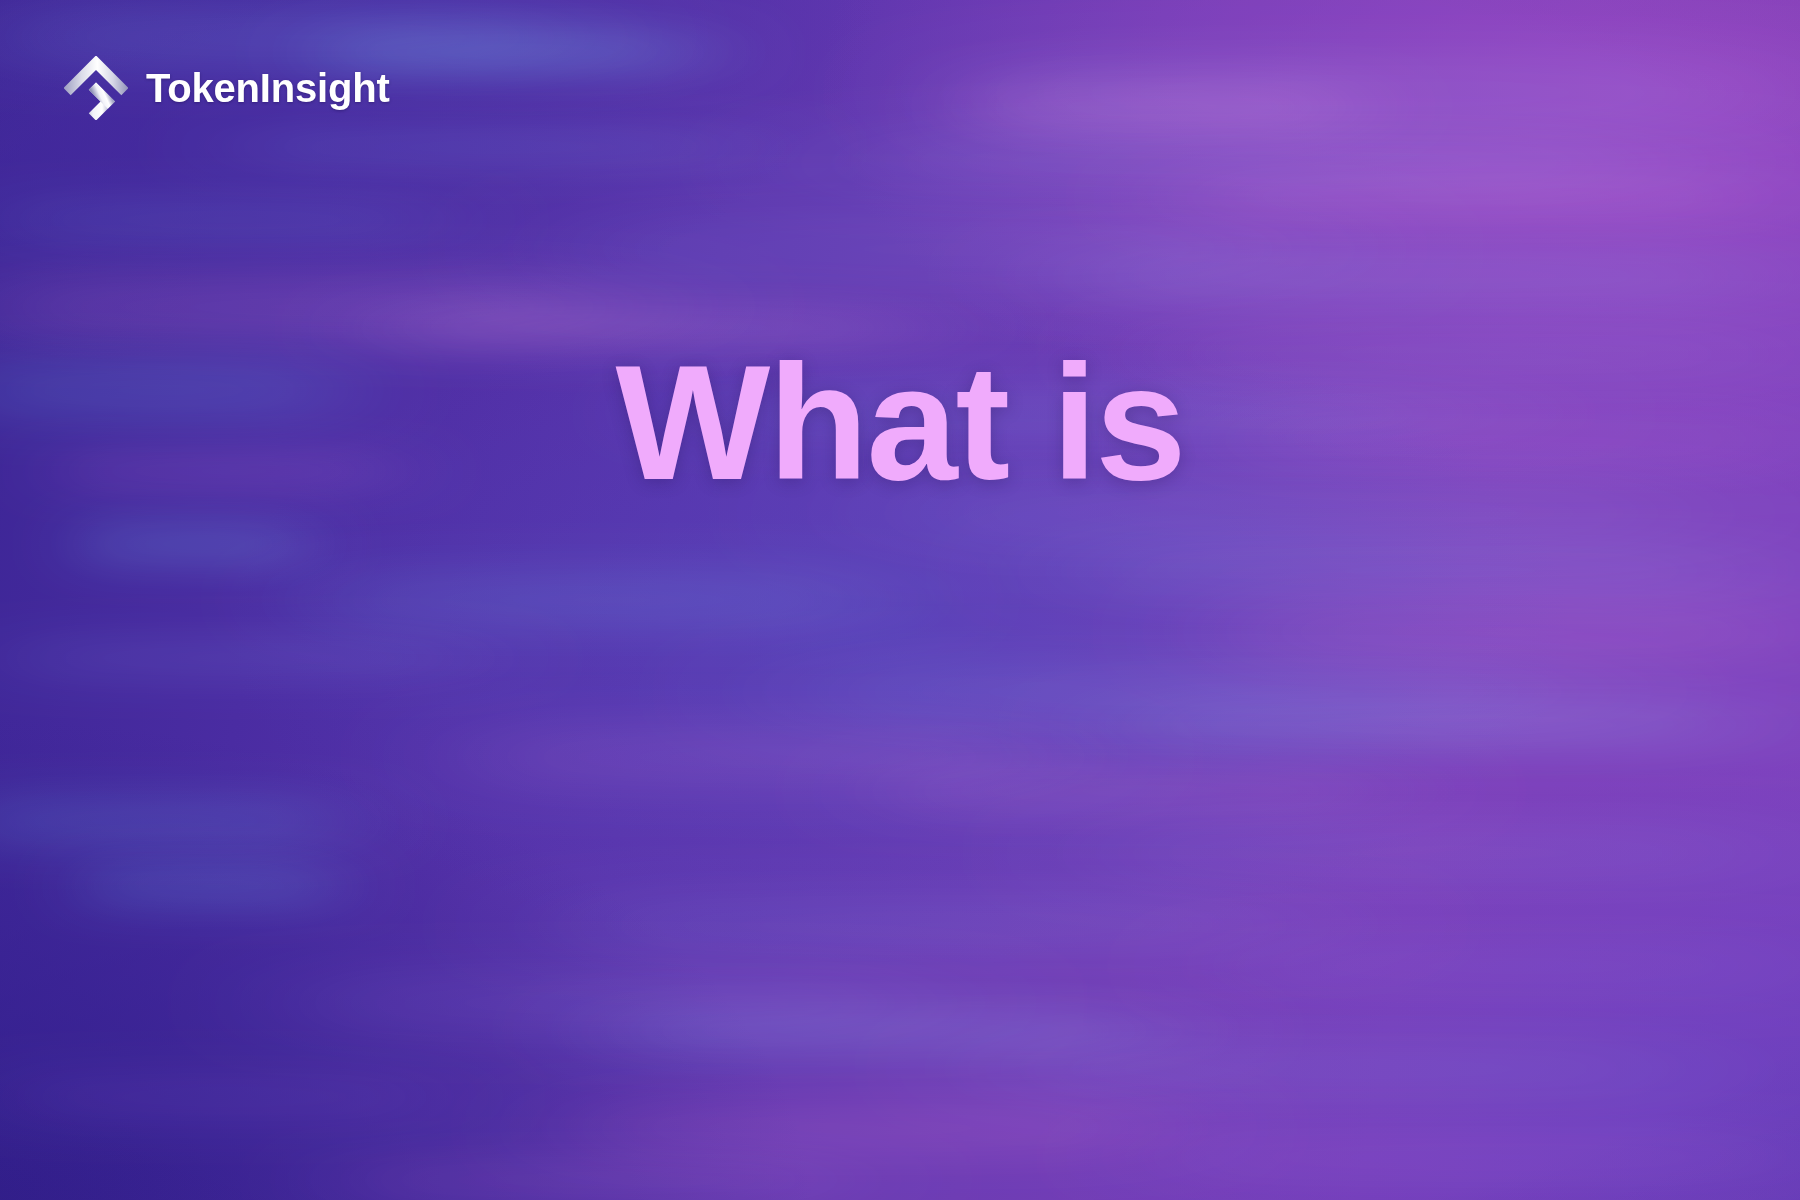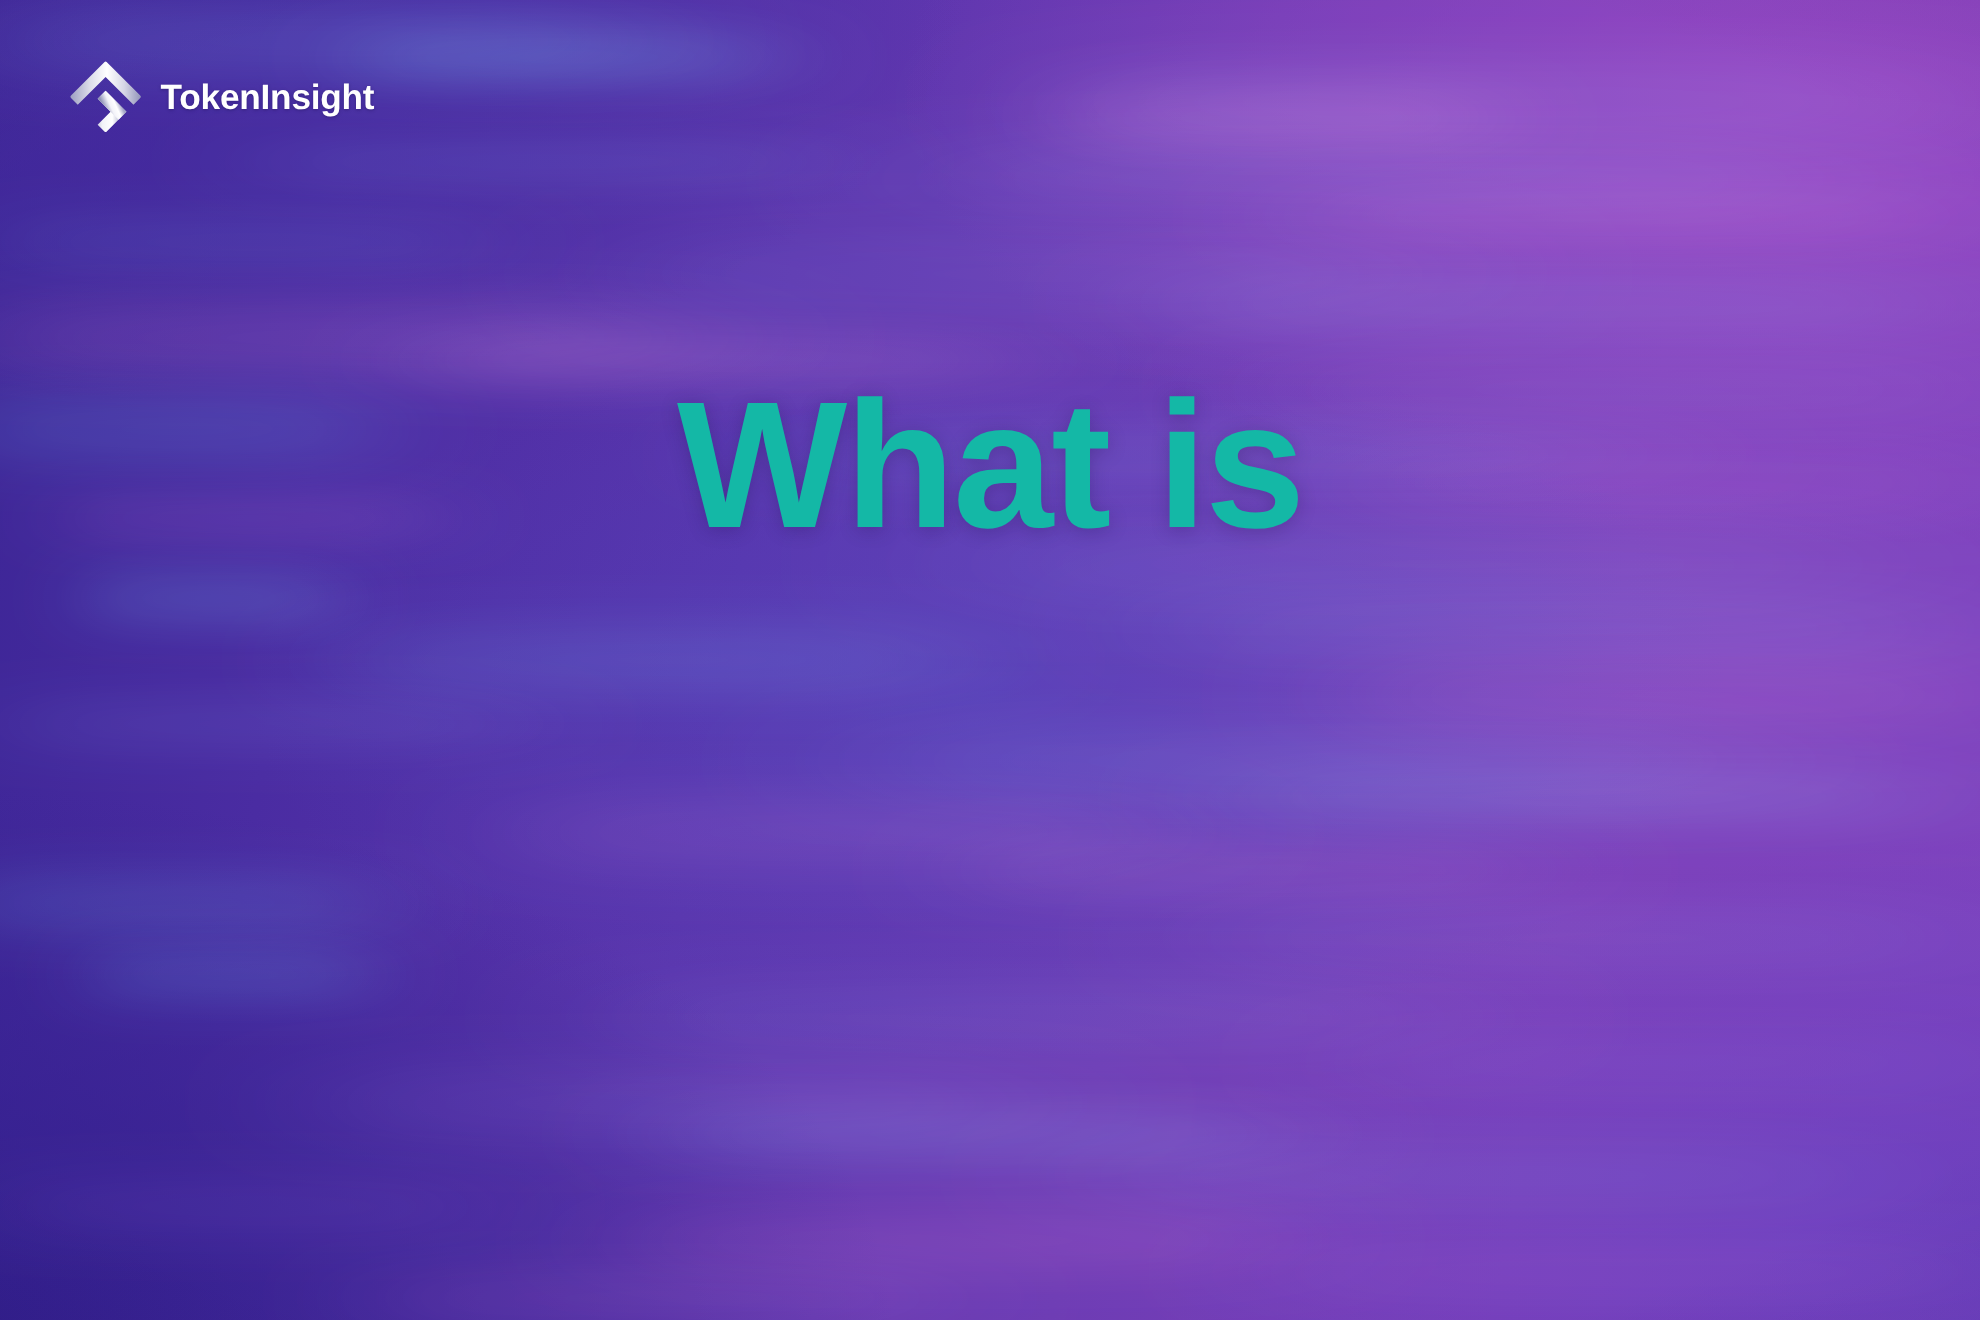--- a/index.html
+++ b/index.html
@@ -61,40 +61,40 @@
   .logo-row {
     position:absolute;
     left:64px; top:56px;
     display:flex; align-items:center;
     gap:18px;
     z-index:5;
   }
   .logo-mark { width:64px; height:64px; display:block; }
   .logo-word {
     color:#ffffff;
-    font-size:32px;
+    font-size:40px;
     font-weight:700;
     letter-spacing:-0.2px;
     line-height:1;
     white-space:nowrap;
     text-shadow:0 1px 3px rgba(20,10,60,.35);
   }
 
   
   .headline {
     position:absolute;
     left:0; right:0;
     top:330px;
     z-index:5;
     text-align:center;
     padding:0 120px;
   }
   .headline .line {
     display:block;
-    color:#14b8a6;
+    color:#f0abfc;
     font-weight:700;
     font-size:168px;
     line-height:1.14;
     letter-spacing:-2px;
     white-space:nowrap;
     text-shadow:0 3px 16px rgba(30,14,72,.26);
   }
   .headline .line-1 { font-size:164px; }
   .headline .line-2 { font-size:176px; letter-spacing:-3px; }
 

